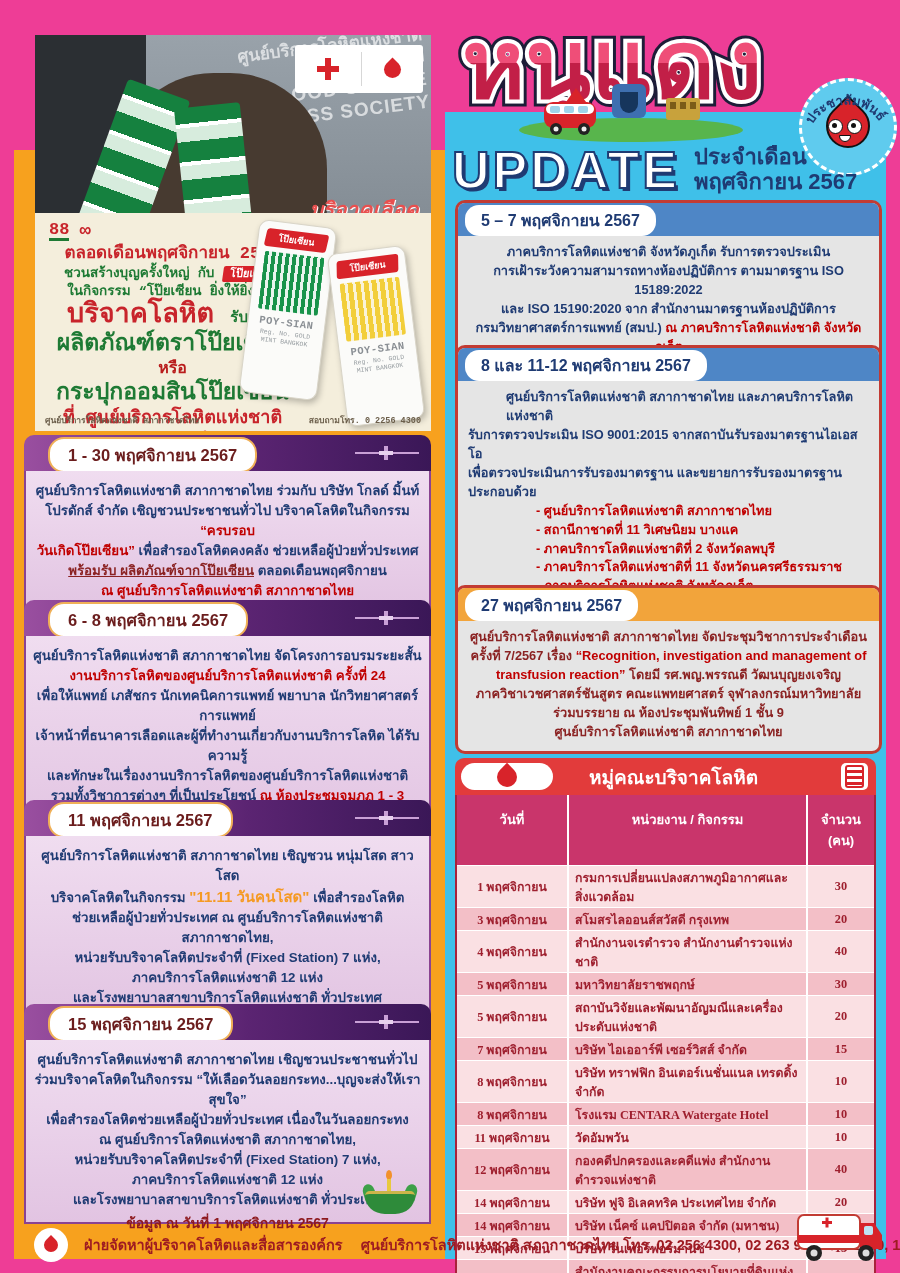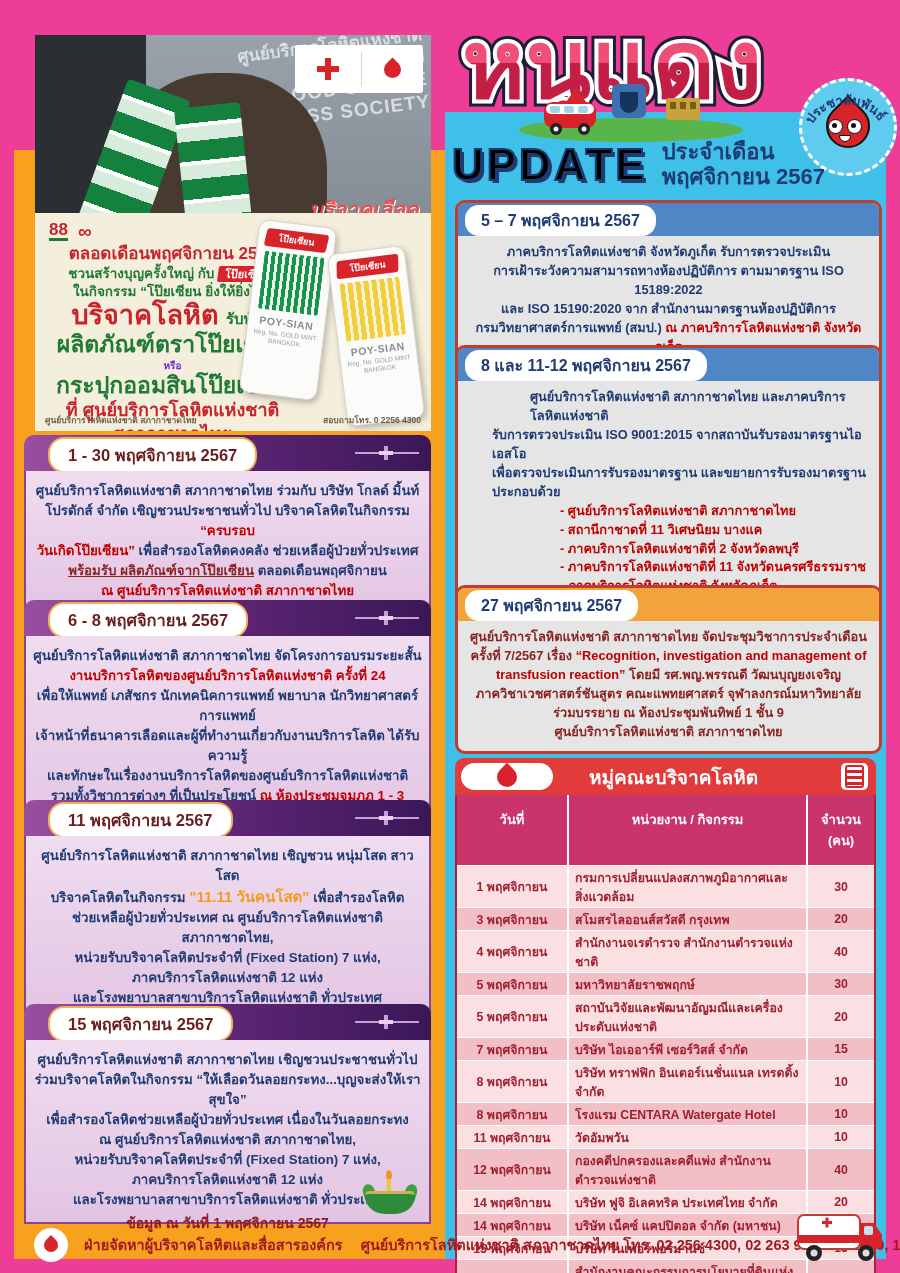--- a/index.html
+++ b/index.html
@@ -28,33 +28,33 @@
   .cross::before{left:8px;top:0;width:6px;height:22px;}
   .cross::after{left:0;top:8px;width:22px;height:6px;}
   .chip-div{width:1px;height:34px;background:#d7d7d7;}
   .drop{background:#D8232A;transform:rotate(45deg);border-radius:0 50% 50% 50%;}
   .drop.sm{width:17px;height:17px;}
   .script{position:absolute;right:12px;top:158px;text-align:center;color:#E8504F;font-weight:bold;font-style:italic;
           text-shadow:1px 1px 0 #fff;}
   .script .sc1{font-size:21px;} .script .sc2{font-size:11px;color:#f2a39d;}
 
   
-  .promo{position:absolute;left:0;bottom:0;width:100%;height:218px;background:#F4EEDC;}
+  .promo{position:absolute;left:0;bottom:0;width:100%;height:218px;background:#F4EEDC;font-family:Liberation Mono, monospace;}
   .promo-logos{position:absolute;left:14px;top:8px;display:flex;gap:10px;align-items:center;}
   .logo88{color:#C8242B;font-weight:900;font-size:17px;border-bottom:3px solid #1E7A34;line-height:1;}
   .logo-inf{color:#C8242B;font-weight:900;font-size:19px;line-height:1;}
   .promo-text{position:absolute;left:10px;top:30px;width:255px;text-align:center;line-height:1.3;}
   .pt-red{color:#C8242B;font-weight:800;font-size:17px;}
   .pt-green{color:#1E7A34;font-weight:800;font-size:13.5px;}
   .brand-chip{display:inline-block;background:#D8232A;color:#fff;font-size:11px;font-weight:800;
               padding:1px 7px;border-radius:2px;transform:skewX(-8deg);}
   .pt-big-red{color:#C8242B;font-weight:900;font-size:27px;line-height:1.15;}
   .pt-big-red small{color:#1E7A34;font-size:15px;font-weight:800;}
   .pt-big-green{color:#1E7A34;font-weight:900;font-size:23px;line-height:1.2;}
-  .pt-or{color:#6d28d9;font-weight:700;font-size:10px;text-align:center;}
+  .pt-or{color:#b91c1c;font-weight:700;font-size:16px;text-align:center;}
   .promo-foot{position:absolute;left:10px;right:10px;bottom:4px;display:flex;justify-content:space-between;
               color:#6b5e4a;font-size:8.5px;font-weight:700;}
   .bottle{position:absolute;width:76px;height:172px;background:#fbfbf9;border:1px solid #d9d5c8;border-radius:10px;
           box-shadow:2px 3px 6px rgba(0,0,0,.25);}
   .bottle.b1{right:104px;bottom:34px;transform:rotate(7deg);}
   .bottle.b2{right:16px;bottom:8px;transform:rotate(-7deg);}
   .blabel{background:#D8232A;color:#fff;font-size:9px;font-weight:800;text-align:center;margin:7px 7px 3px;
           padding:2px 0;border-radius:3px;transform:skewX(-6deg);}
   .bband{height:58px;margin:5px 8px;border-radius:2px;}
   .bband.green{background:repeating-linear-gradient(90deg,#18934A 0 4px,#e9f5ee 4px 7px);}
@@ -77,21 +77,21 @@
   .mdrop{position:absolute;left:31px;top:30px;width:40px;height:40px;background:#D8232A;
          transform:rotate(45deg);border-radius:0 50% 50% 50%;border:2px solid #111;}
   .meye{position:absolute;width:13px;height:13px;background:#fff;border:1.5px solid #111;border-radius:50%;}
   .meye::after{content:"";position:absolute;left:3px;top:3px;width:5px;height:5px;background:#111;border-radius:50%;}
   .meye.e1{left:33px;top:45px;} .meye.e2{left:52px;top:45px;}
   .mmouth{position:absolute;left:44px;top:61px;width:10px;height:5px;background:#fff;border:1px solid #111;
           border-radius:0 0 8px 8px;}
   .arc-text{position:absolute;left:0;top:0;}
 
   .update-row{position:absolute;left:452px;top:140px;display:flex;align-items:center;gap:14px;}
-  .update-txt{font-size:44px;font-weight:900;letter-spacing:3px;color:#000000;
+  .update-txt{font-size:52px;font-weight:900;letter-spacing:3px;color:#ffffff;
               -webkit-text-stroke:2px #1F3B73;text-shadow:3px 3px 0 #1F3B73;}
   .period{color:#1F3B73;font-weight:800;font-size:22px;line-height:1.12;}
 
   
   .pbox{position:absolute;left:24px;width:407px;}
   .phead{position:relative;height:36px;background:linear-gradient(90deg,#9A4FA0,#5B2472 55%,#3A1757);
          border-radius:10px 10px 0 0;}
   .ppill{position:absolute;left:24px;top:2px;background:#fff;border:2px solid #F0B057;border-radius:16px;
          padding:3px 18px;font-weight:800;color:#6B1D1D;font-size:16.5px;}
   .orn{position:absolute;right:12px;top:11px;width:64px;height:14px;}
@@ -102,21 +102,21 @@
          padding:10px 6px 12px;text-align:center;color:#1F3B73;font-size:13.3px;line-height:1.5;font-weight:600;}
 
   
   .rbox{position:absolute;left:455px;width:421px;border:3px solid #C23B33;border-radius:10px;
         background:#e5e5e5;overflow:hidden;}
   .rhead{position:relative;height:33px;background:#4E86C6;}
   .rhead.amber{background:#F2A43B;}
   .rpill{position:absolute;left:7px;top:2px;background:#fff;border-radius:14px;padding:3px 16px;
          color:#1F3B73;font-weight:800;font-size:16px;}
   .rbody{padding:7px 10px 9px;text-align:center;color:#1F3B73;font-size:12.8px;line-height:1.48;font-weight:600;}
-  .rbody.left{text-align:left;margin-left:24px;}
+  .rbody.left{text-align:left;}
   .ln{min-height:1em;}
   .ln.indent{padding-left:38px;}
   .ln.bullet{padding-left:68px;}
   .seg.navy{color:#1F3B73;} .seg.red{color:#C00000;} .seg.maroon{color:#8B2222;}
   .seg.u{text-decoration:underline;}
   .seg.red.u{color:#8B2222;}
   .seg.orange11{color:#F59A23;font-weight:900;font-size:15px;}
 
   
   .tbl{position:absolute;left:455px;top:758px;width:421px;}
@@ -126,21 +126,21 @@
   .tbar-title{color:#fff;font-weight:800;font-size:19px;margin-left:36px;}
   .bag-chip{position:absolute;right:8px;top:5px;width:27px;height:27px;background:#fff;border-radius:5px;
             display:flex;align-items:center;justify-content:center;}
   .bag{width:15px;height:19px;border:2px solid #D8232A;border-radius:3px;
        background:repeating-linear-gradient(180deg,#fff 0 3px,#D8232A 3px 6px);}
   .tgrid{border:2px solid #A8233B;border-top:none;background:#fff;}
   .thead{display:grid;grid-template-columns:110px 1fr 68px;background:#C9356B;color:#fff;
          font-weight:700;font-size:13px;}
   .thead div{padding:14px 4px;text-align:center;}
   .thead div + div{border-left:2px solid #fff;}
-  .trow{display:grid;grid-template-columns:110px 1fr 68px;border-top:1.5px solid #fff;}
+  .trow{display:grid;grid-template-columns:110px 1fr 68px;border-top:1.5px solid #fff;font-family:Liberation Serif, serif;}
   .trow .c{padding:1.5px 6px;font-size:12.3px;color:#9E1F2E;font-weight:700;min-height:16.5px;
            display:flex;align-items:center;}
   .trow .c.date{justify-content:center;}
   .trow .c.num{justify-content:center;}
   .trow .c + .c{border-left:2px solid #fff;}
   .rLight{background:#FAE0E3;} .rDark{background:#F3BFC7;}
 
   
   .note{position:absolute;left:24px;top:1212px;width:407px;text-align:center;color:#8E1A1F;
         font-weight:800;font-size:14px;}

